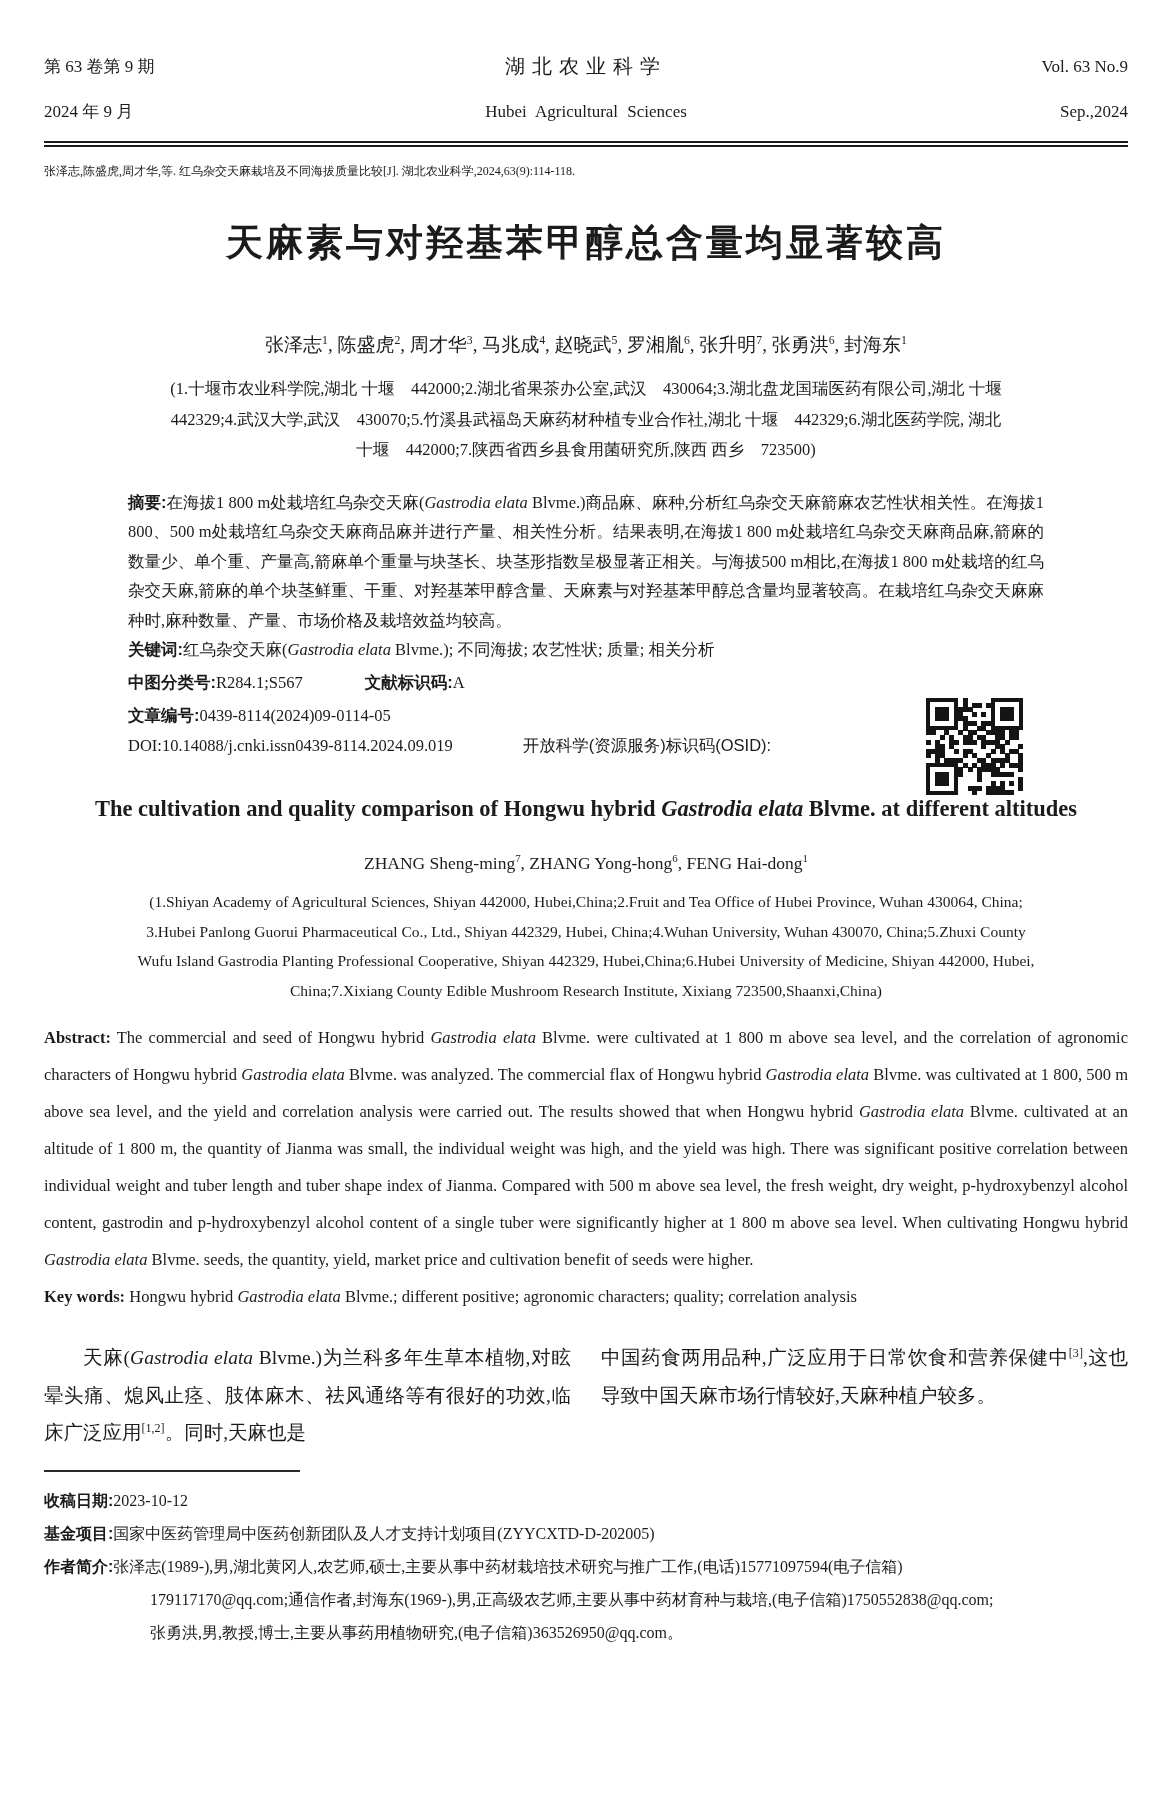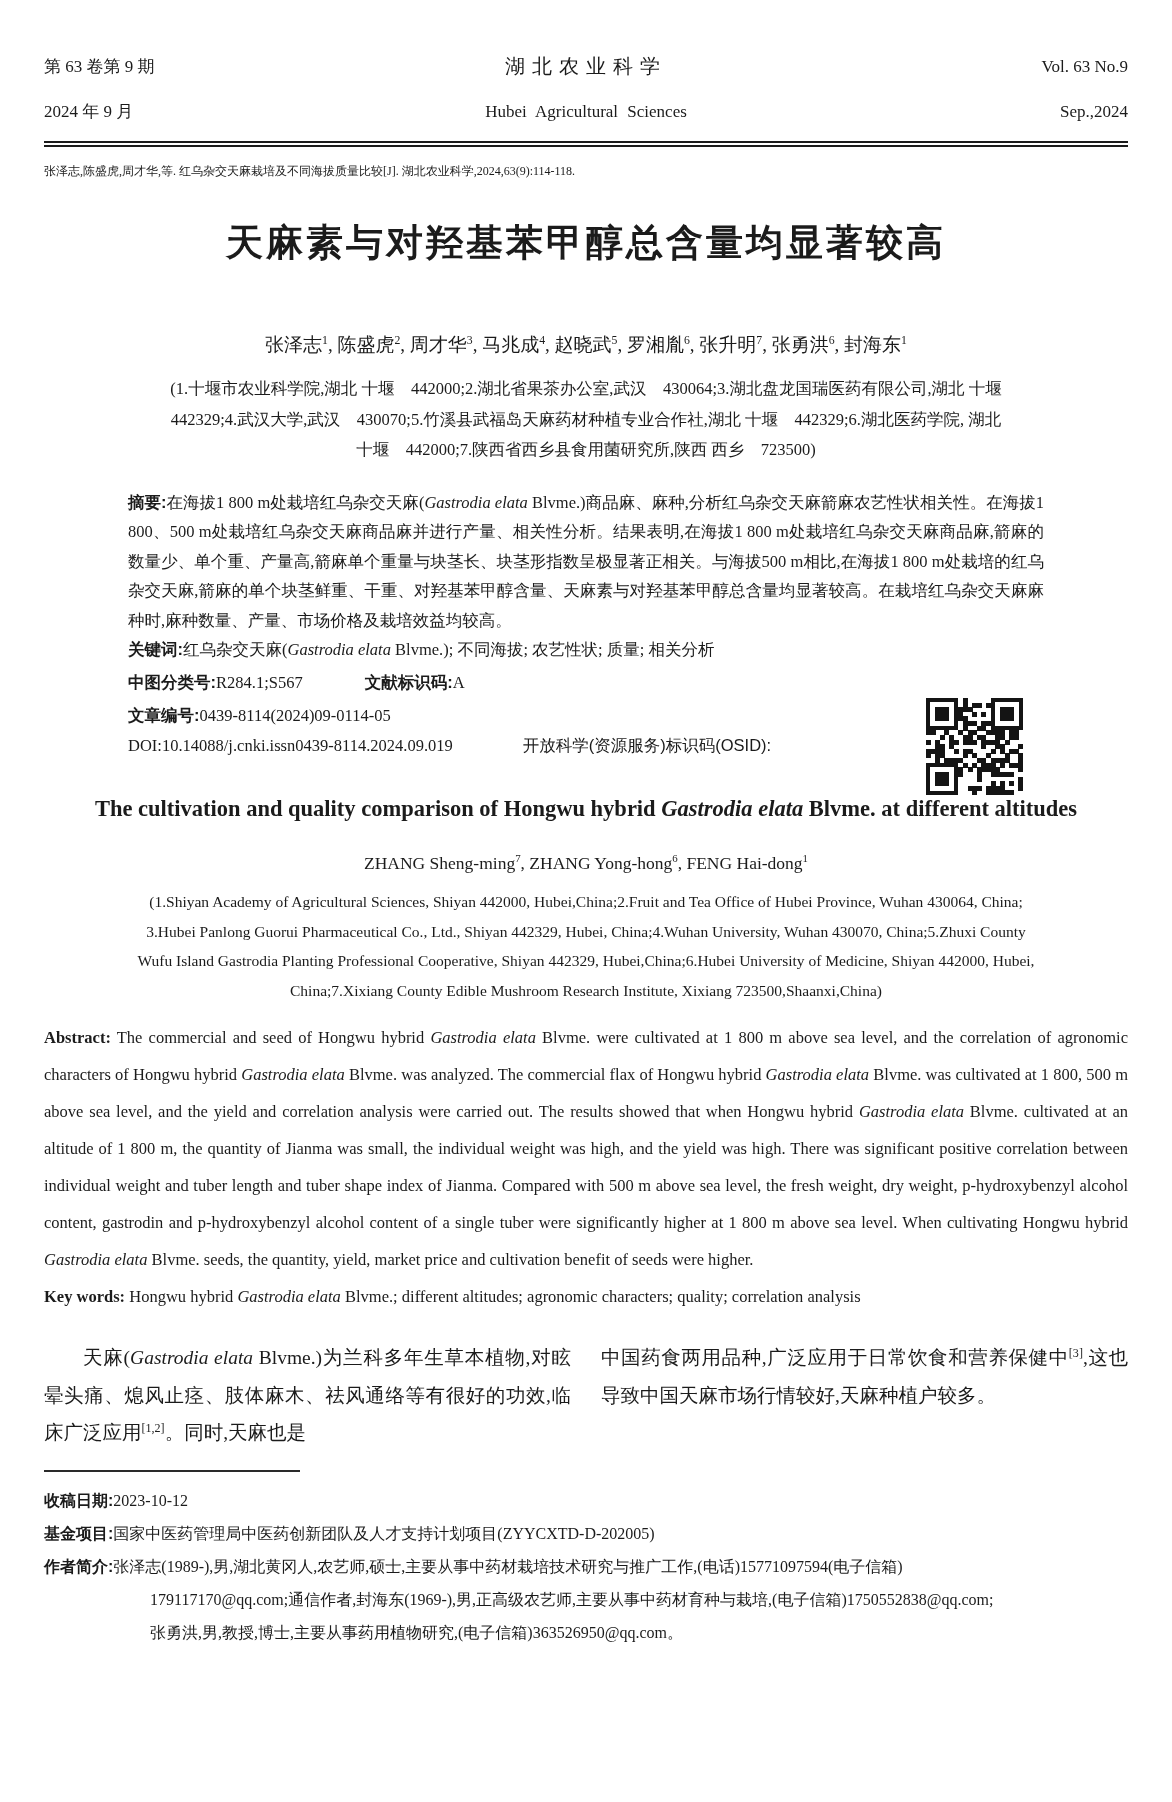--- a/index.html
+++ b/index.html
@@ -256,21 +256,21 @@
 
   <div class="affil-en">
     <div>(1.Shiyan Academy of Agricultural Sciences, Shiyan 442000, Hubei,China;2.Fruit and Tea Office of Hubei Province, Wuhan 430064, China;</div>
     <div>3.Hubei Panlong Guorui Pharmaceutical Co., Ltd., Shiyan 442329, Hubei, China;4.Wuhan University, Wuhan 430070, China;5.Zhuxi County</div>
     <div>Wufu Island Gastrodia Planting Professional Cooperative, Shiyan 442329, Hubei,China;6.Hubei University of Medicine, Shiyan 442000, Hubei,</div>
     <div>China;7.Xixiang County Edible Mushroom Research Institute, Xixiang 723500,Shaanxi,China)</div>
   </div>
 
   <p class="abstract-en"><span class="lbl-en">Abstract:</span><span><span> The commercial and seed of Hongwu hybrid </span><i>Gastrodia elata</i><span> Blvme. were cultivated at 1 800 m above sea level, and the correlation of agronomic characters of Hongwu hybrid </span><i>Gastrodia elata</i><span> Blvme. was analyzed. The commercial flax of Hongwu hybrid </span><i>Gastrodia elata</i><span> Blvme. was cultivated at 1 800, 500 m above sea level, and the yield and correlation analysis were carried out. The results showed that when Hongwu hybrid </span><i>Gastrodia elata</i><span> Blvme. cultivated at an altitude of 1 800 m, the quantity of Jianma was small, the individual weight was high, and the yield was high. There was significant positive correlation between individual weight and tuber length and tuber shape index of Jianma. Compared with 500 m above sea level, the fresh weight, dry weight, p-hydroxybenzyl alcohol content, gastrodin and p-hydroxybenzyl alcohol content of a single tuber were significantly higher at 1 800 m above sea level. When cultivating Hongwu hybrid </span><i>Gastrodia elata</i><span> Blvme. seeds, the quantity, yield, market price and cultivation benefit of seeds were higher.</span></span></p>
 
-  <p class="kw-en"><span class="lbl-en">Key words:</span><span><span> Hongwu hybrid </span><i>Gastrodia elata</i><span> Blvme.; different altitudes; agronomic characters; quality; correlation analysis</span></span></p>
+  <p class="kw-en"><span class="lbl-en">Key words:</span><span><span> Hongwu hybrid </span><i>Gastrodia elata</i><span> Blvme.; different positive; agronomic characters; quality; correlation analysis</span></span></p>
 
   <div class="columns">
     <div class="col col-left">
       <p><span>天麻(</span><i>Gastrodia elata</i><span> Blvme.)为兰科多年生草本植物,对眩晕头痛、熄风止痉、肢体麻木、祛风通络等有很好的功效,临床广泛应用</span><sup>[1,2]</sup><span>。同时,天麻也是</span></p>
     </div>
     <div class="col col-right">
       <p><span>中国药食两用品种,广泛应用于日常饮食和营养保健中</span><sup>[3]</sup><span>,这也导致中国天麻市场行情较好,天麻种植户较多。</span></p>
     </div>
   </div>
 

